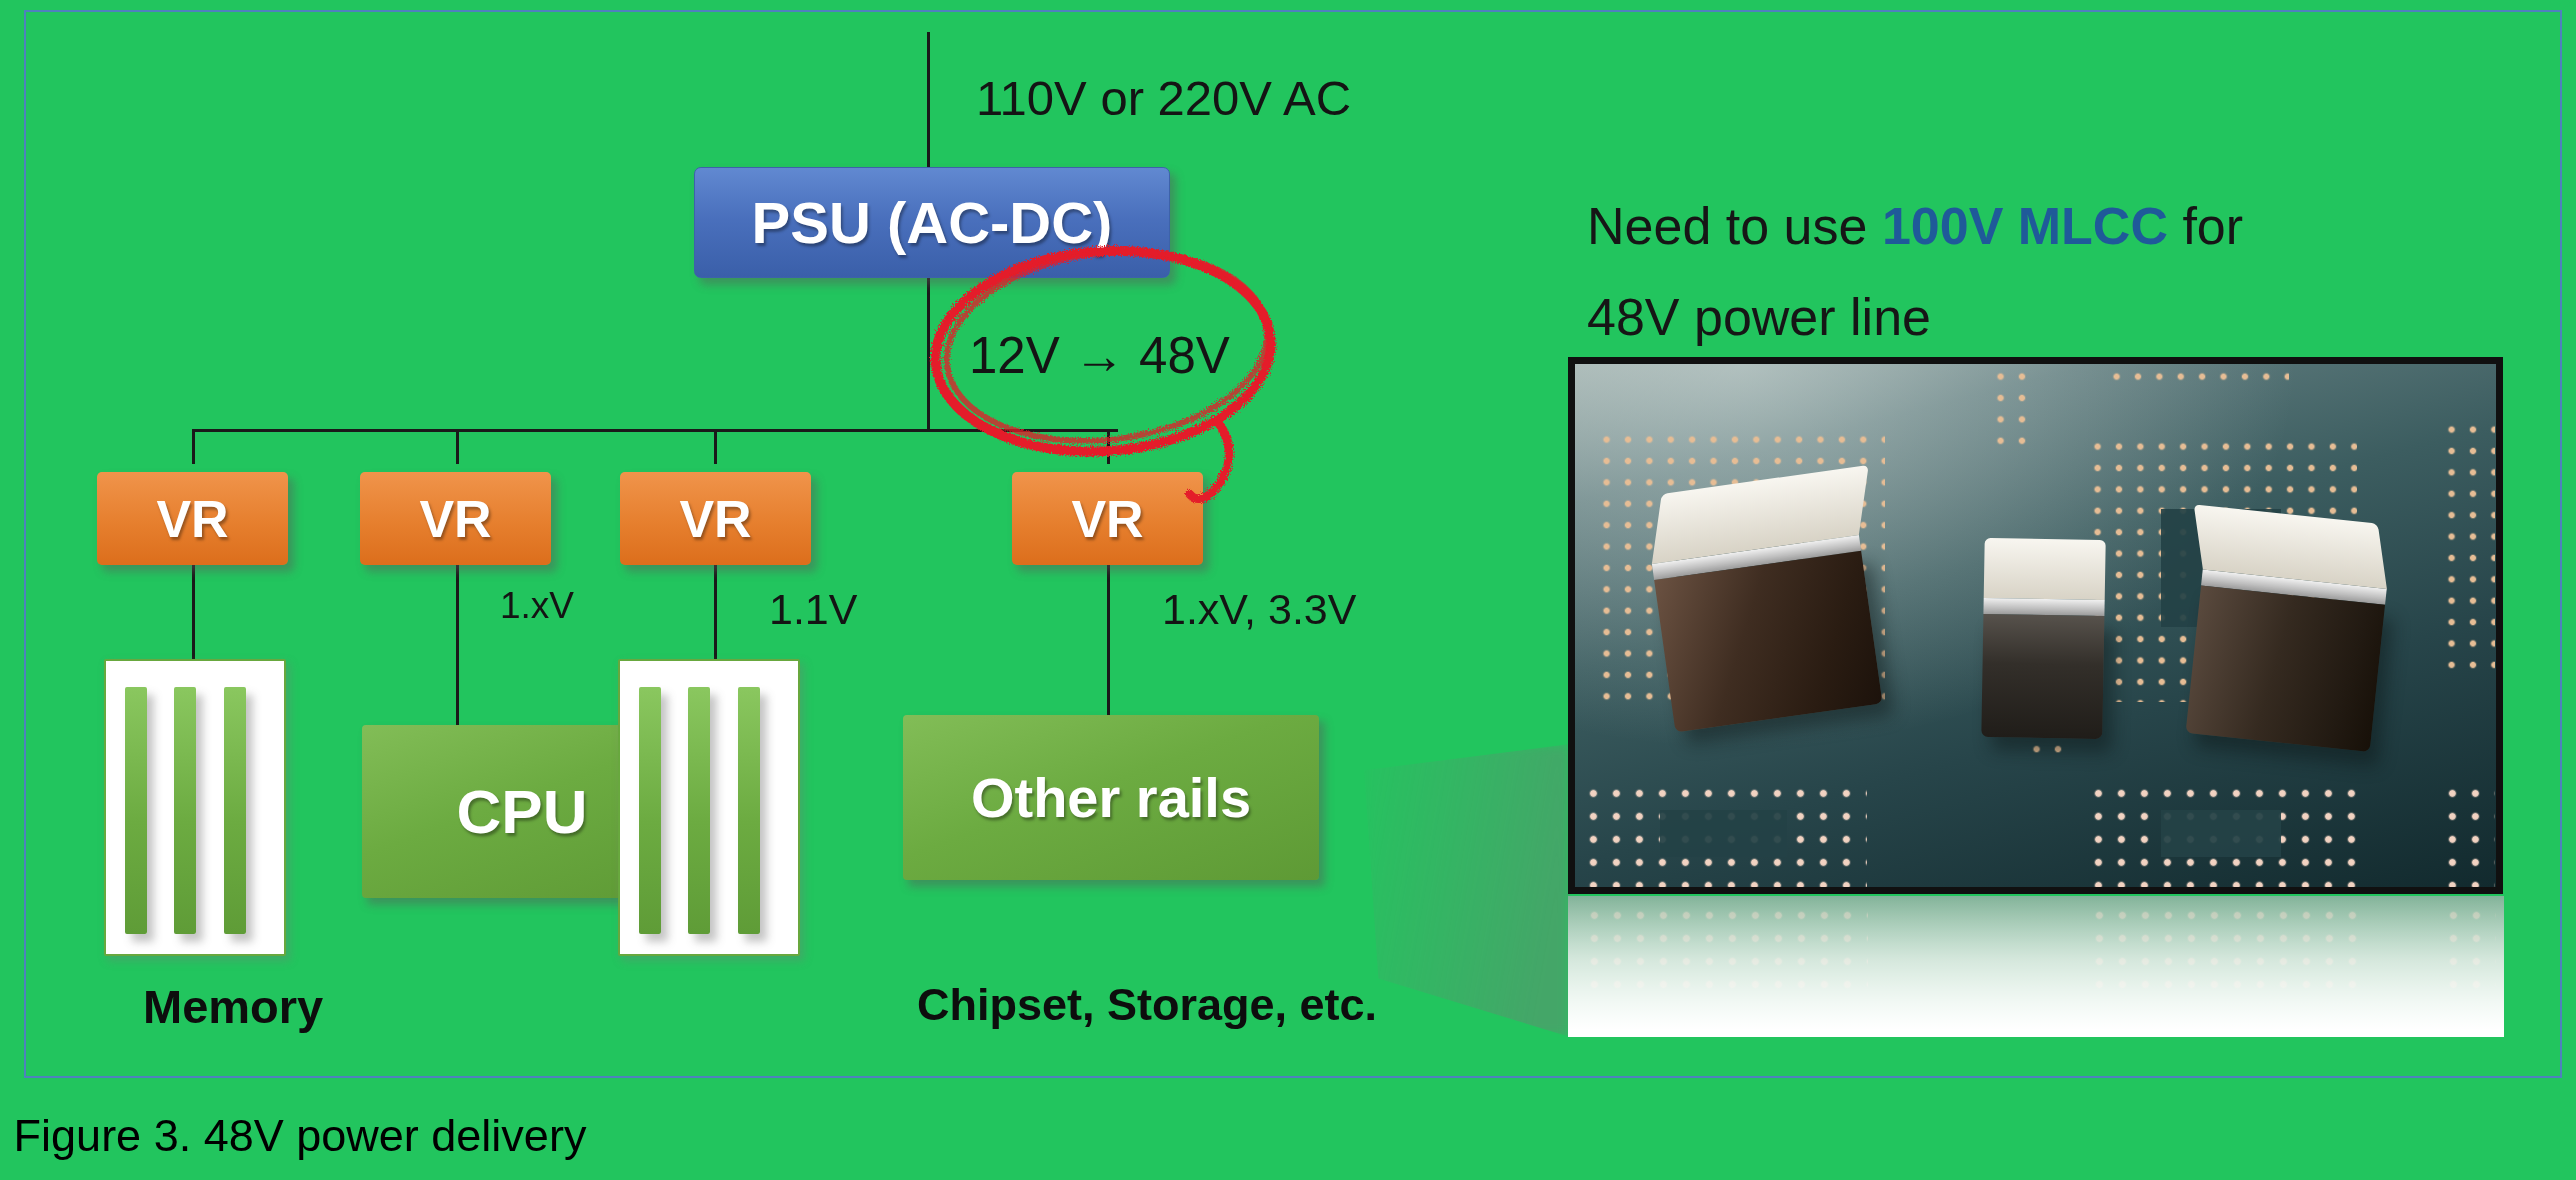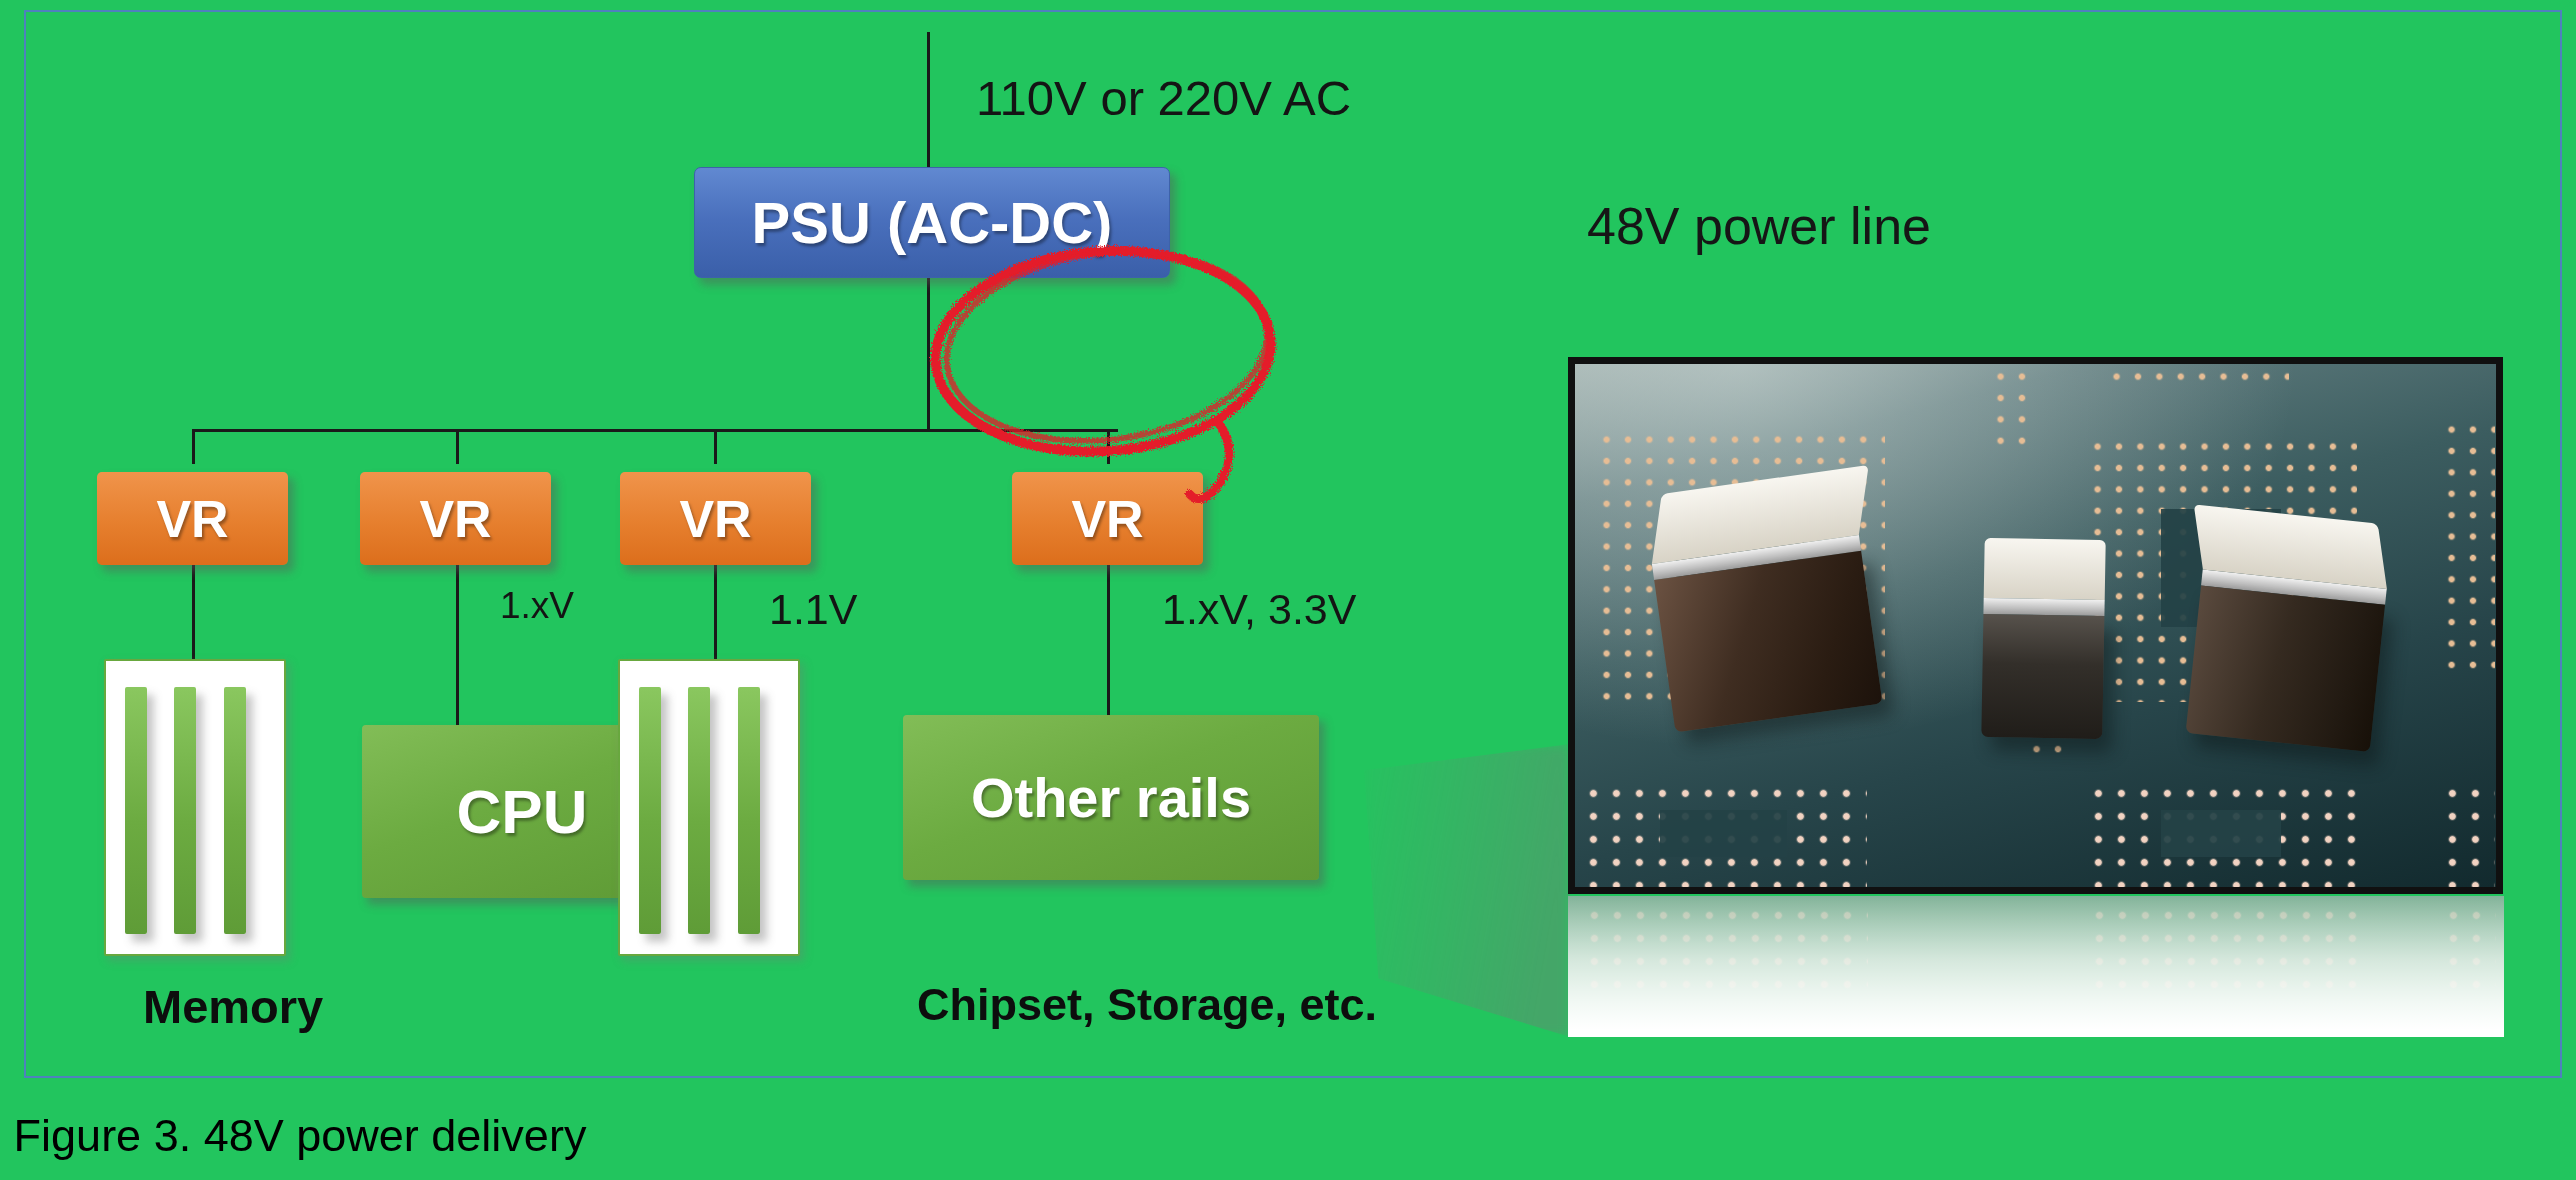--- a/index.html
+++ b/index.html
@@ -84,20 +84,21 @@
   <div class="wire" style="left:192px;top:429px;width:2.9px;height:35px;"></div>
   <div class="wire" style="left:456px;top:429px;width:2.9px;height:35px;"></div>
   <div class="wire" style="left:714px;top:429px;width:2.9px;height:35px;"></div>
   <div class="wire" style="left:1107px;top:429px;width:2.9px;height:35px;"></div>
   <div class="wire" style="left:192px;top:557px;width:2.9px;height:104px;"></div>
   <div class="wire" style="left:456px;top:557px;width:2.9px;height:170px;"></div>
   <div class="wire" style="left:714px;top:557px;width:2.9px;height:104px;"></div>
   <div class="wire" style="left:1107px;top:557px;width:2.9px;height:160px;"></div>
 
   <div class="txt" style="left:976px;top:70px;font-size:49px;">110V or 220V AC</div>
+  <div class="txt" style="left:969px;top:326px;font-size:51px;z-index:5;">12V → 48V</div>
   <div class="txt" style="left:500px;top:585px;font-size:37px;">1.xV</div>
   <div class="txt" style="left:769px;top:585px;font-size:43px;">1.1V</div>
   <div class="txt" style="left:1162px;top:585px;font-size:43px;">1.xV, 3.3V</div>
 
   <div class="node psu" style="left:694px;top:167px;width:474px;height:109px;font-size:58px;">PSU (AC-DC)</div>
 
   <div class="node vr" style="left:97px;top:464px;width:191px;height:93px;font-size:52px;">VR</div>
   <div class="node vr" style="left:360px;top:464px;width:191px;height:93px;font-size:52px;">VR</div>
   <div class="node vr" style="left:620px;top:464px;width:191px;height:93px;font-size:52px;">VR</div>
   <div class="node vr" style="left:1012px;top:464px;width:191px;height:93px;font-size:52px;">VR</div>
@@ -131,20 +132,21 @@
   </div>
 
   <div class="node green" style="left:903px;top:715px;width:416px;height:165px;font-size:56px;">Other rails</div>
 
   <div class="grouplabel" style="left:99px;top:979px;font-size:47px;margin-left:44px;">Memory</div>
   <div class="grouplabel" style="left:917px;top:979px;font-size:45px;">Chipset, Storage, etc.</div>
 
   <div class="wedge"></div>
 
   <div class="annotation">
+    <div><span>Need to use </span><span class="hl">100V MLCC</span><span> for</span></div>
     <div>48V power line</div>
   </div>
 
   <div class="photo">
     <div class="photo-haze"></div>
 
     <div class="bga" style="left:19.4px;top:63px;width:291px;height:282px;">
       <div class="bga-hole"></div>
       </div>
     <div class="bga" style="left:510px;top:70px;width:272px;height:268px;">

